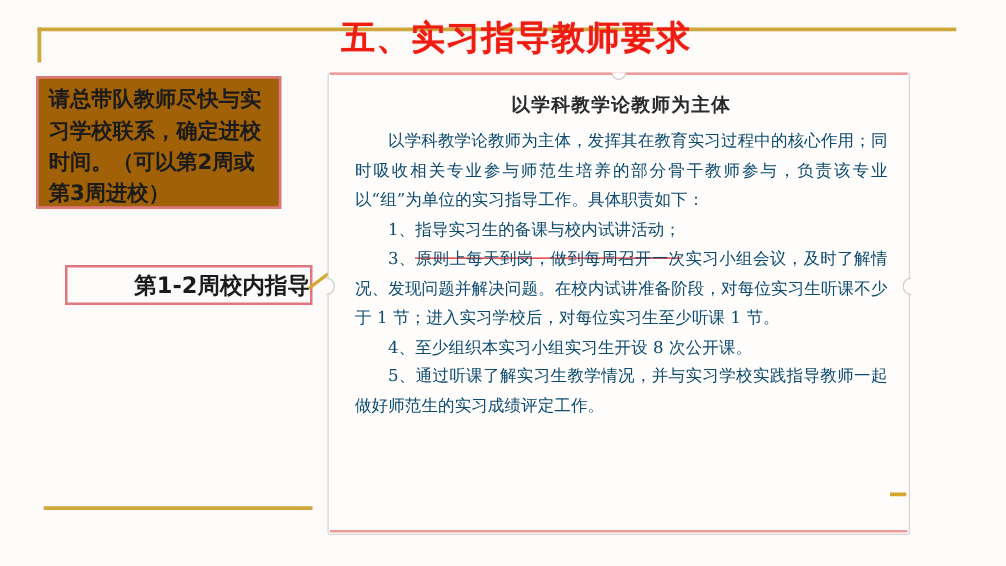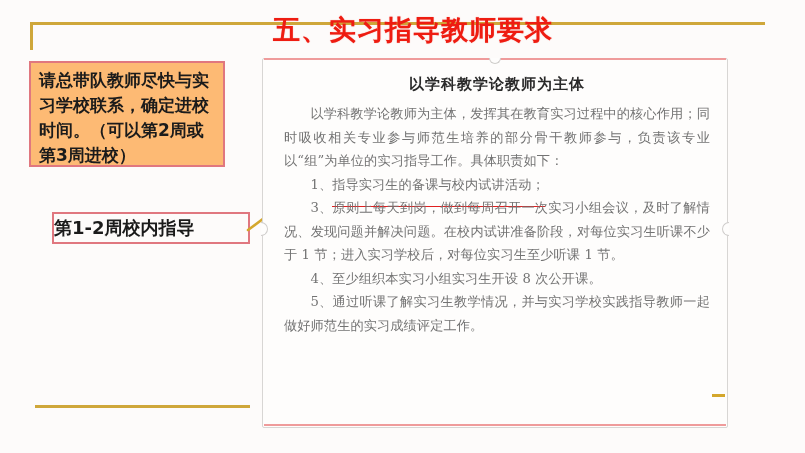--- a/index.html
+++ b/index.html
@@ -27,41 +27,41 @@
     letter-spacing:1px;
     font-family:"DejaVu Sans","Liberation Sans",sans-serif;
     text-shadow:0 0 1px rgba(238,28,17,.5);
     white-space:nowrap;
   }
 
   
   .box1{
     position:absolute;left:29px;top:61px;width:196px;height:106px;
     border:2px solid #e0777f;
-    background:#fdba74;
+    background:#a16207;
     box-sizing:border-box;
     padding:5px 5px 0 8px;
   }
   .box1 p{
     margin:0;
     font-size:17px;
     line-height:25px;
     color:#1b1b1b;
     font-weight:600;
     letter-spacing:0px;
     font-family:"DejaVu Sans","Liberation Sans",sans-serif;
   }
 
   
   .box2{
     position:absolute;left:52px;top:212px;width:198px;height:32px;
     border:2px solid #e0777f;
     background:#fdfbfa;
     box-sizing:border-box;
-    display:flex;align-items:center;justify-content:flex-start;
+    display:flex;align-items:center;justify-content:flex-end;
   }
   .box2 span{
     font-size:18px;font-weight:600;color:#1b1b1b;white-space:nowrap;
     font-family:"DejaVu Sans","Liberation Sans",sans-serif;
   }
 
   
   .arrow{position:absolute;left:246px;top:170px;width:80px;height:70px;}
 
   
@@ -85,21 +85,21 @@
     font-size:15px;
     font-weight:bold;
     color:#2a2a2a;
     letter-spacing:1px;
     margin:9px 0 8px 0;
     font-family:"DejaVu Serif","Liberation Serif",serif;
   }
   .doc-p{
     font-size:13.2px;
     line-height:23.5px;
-    color:#737373;
+    color:#0c4a6e;
     text-align:justify;
     margin:0;
     text-indent:2em;
     font-family:"DejaVu Serif","Liberation Serif",serif;
     letter-spacing:0.1px;
   }
   .doc-p.item{margin-top:0;}
   .underline-red{
     border-bottom:1.6px solid #e02020;
     padding-bottom:14px;

